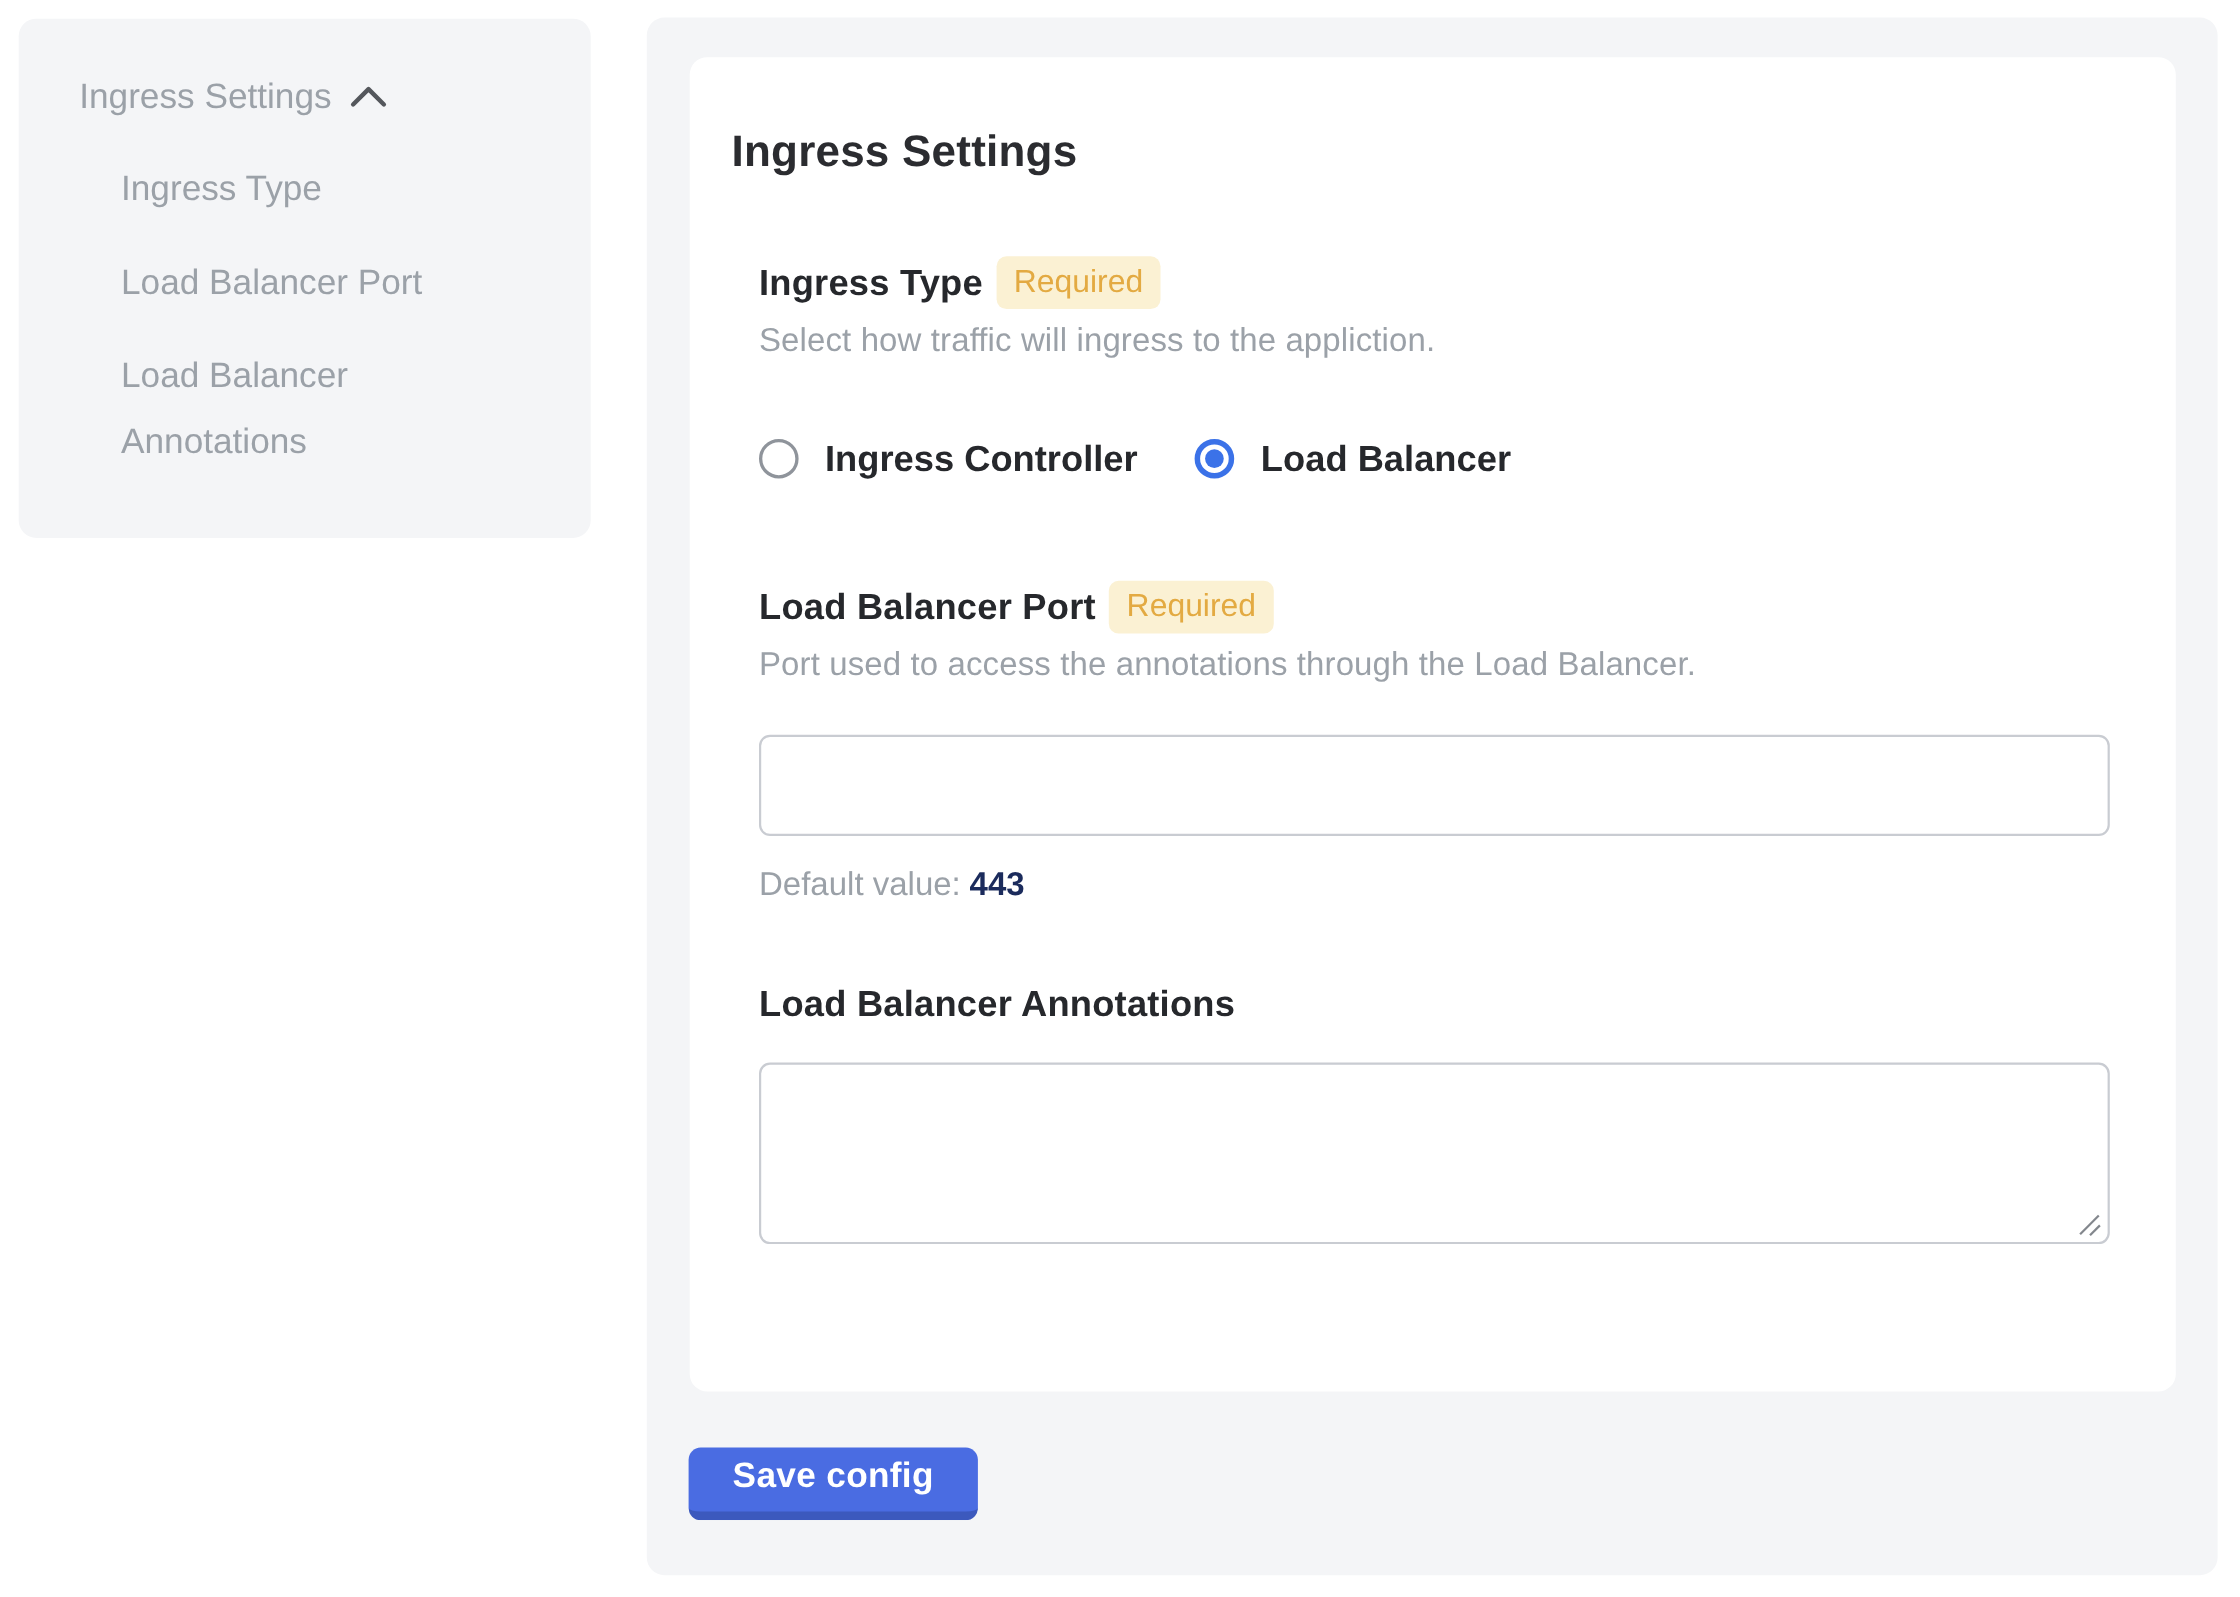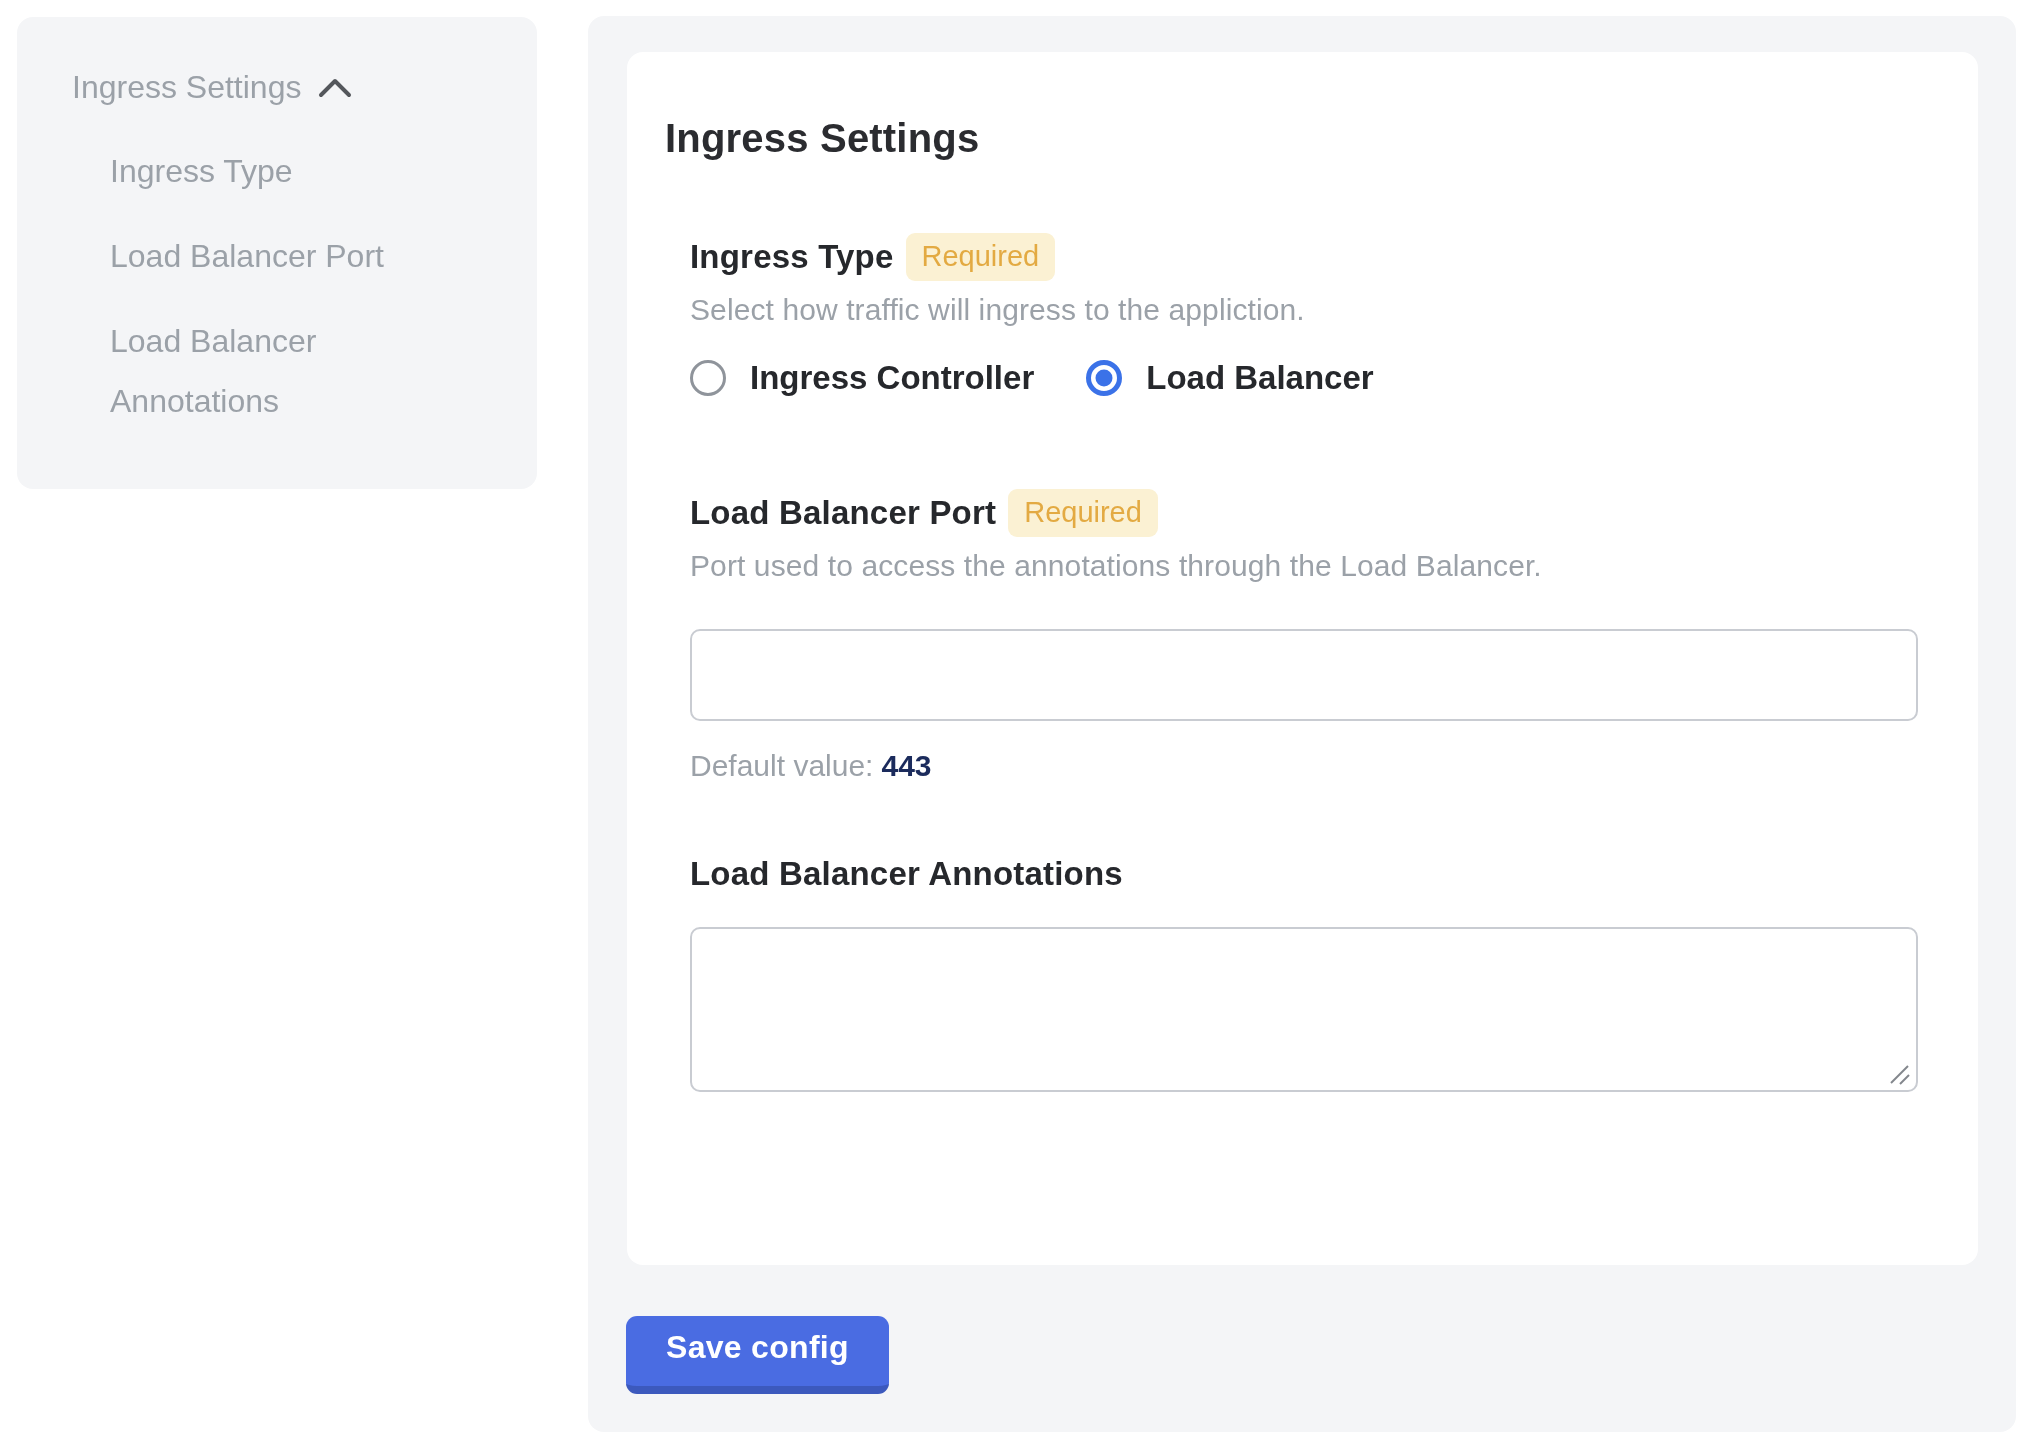--- a/index.html
+++ b/index.html
@@ -67,21 +67,21 @@
   .required-badge{
     display:inline-block;margin-left:12px;
     background:var(--badge-bg);color:var(--badge-text);
     font-size:29px;line-height:1;padding:9px 16px 10px;border-radius:9px;
   }
   .section-desc{
     font-size:30px;color:var(--gray-text);margin-top:12px;letter-spacing:0.1px;
   }
 
   
-  .radio-row{display:flex;align-items:center;margin-top:32px;column-gap:52px;}
+  .radio-row{display:flex;align-items:center;margin-top:71px;column-gap:52px;}
   .radio-option{display:flex;align-items:center;cursor:pointer;}
   .radio{
     width:36px;height:36px;border-radius:50%;flex:0 0 auto;
     border:3px solid #8f949b;background:#fff;position:relative;
   }
   .radio-option.selected .radio{border:5px solid var(--accent-blue);}
   .radio-option.selected .radio::after{
     content:"";position:absolute;left:50%;top:50%;
     width:17px;height:17px;border-radius:50%;
     background:var(--accent-blue);transform:translate(-50%,-50%);
@@ -115,21 +115,21 @@
     background:#fff;outline:none;resize:none;
   }
   .resize-handle{
     position:absolute;right:5px;bottom:5px;width:26px;height:26px;
     cursor:nwse-resize;
   }
 
   
   .save-button{
     position:absolute;left:38px;top:1300px;
-    height:78px;padding:0 40px 8px;
+    height:66px;padding:0 40px 8px;
     background:var(--button-blue);
     border:none;border-bottom:8px solid var(--button-blue-dark);
     border-radius:11px;color:#ffffff;
     font-family:"Liberation Sans","DejaVu Sans",sans-serif;
     font-size:32px;font-weight:700;letter-spacing:0.3px;
     cursor:pointer;
   }
 </style>
 </head>
 <body>

